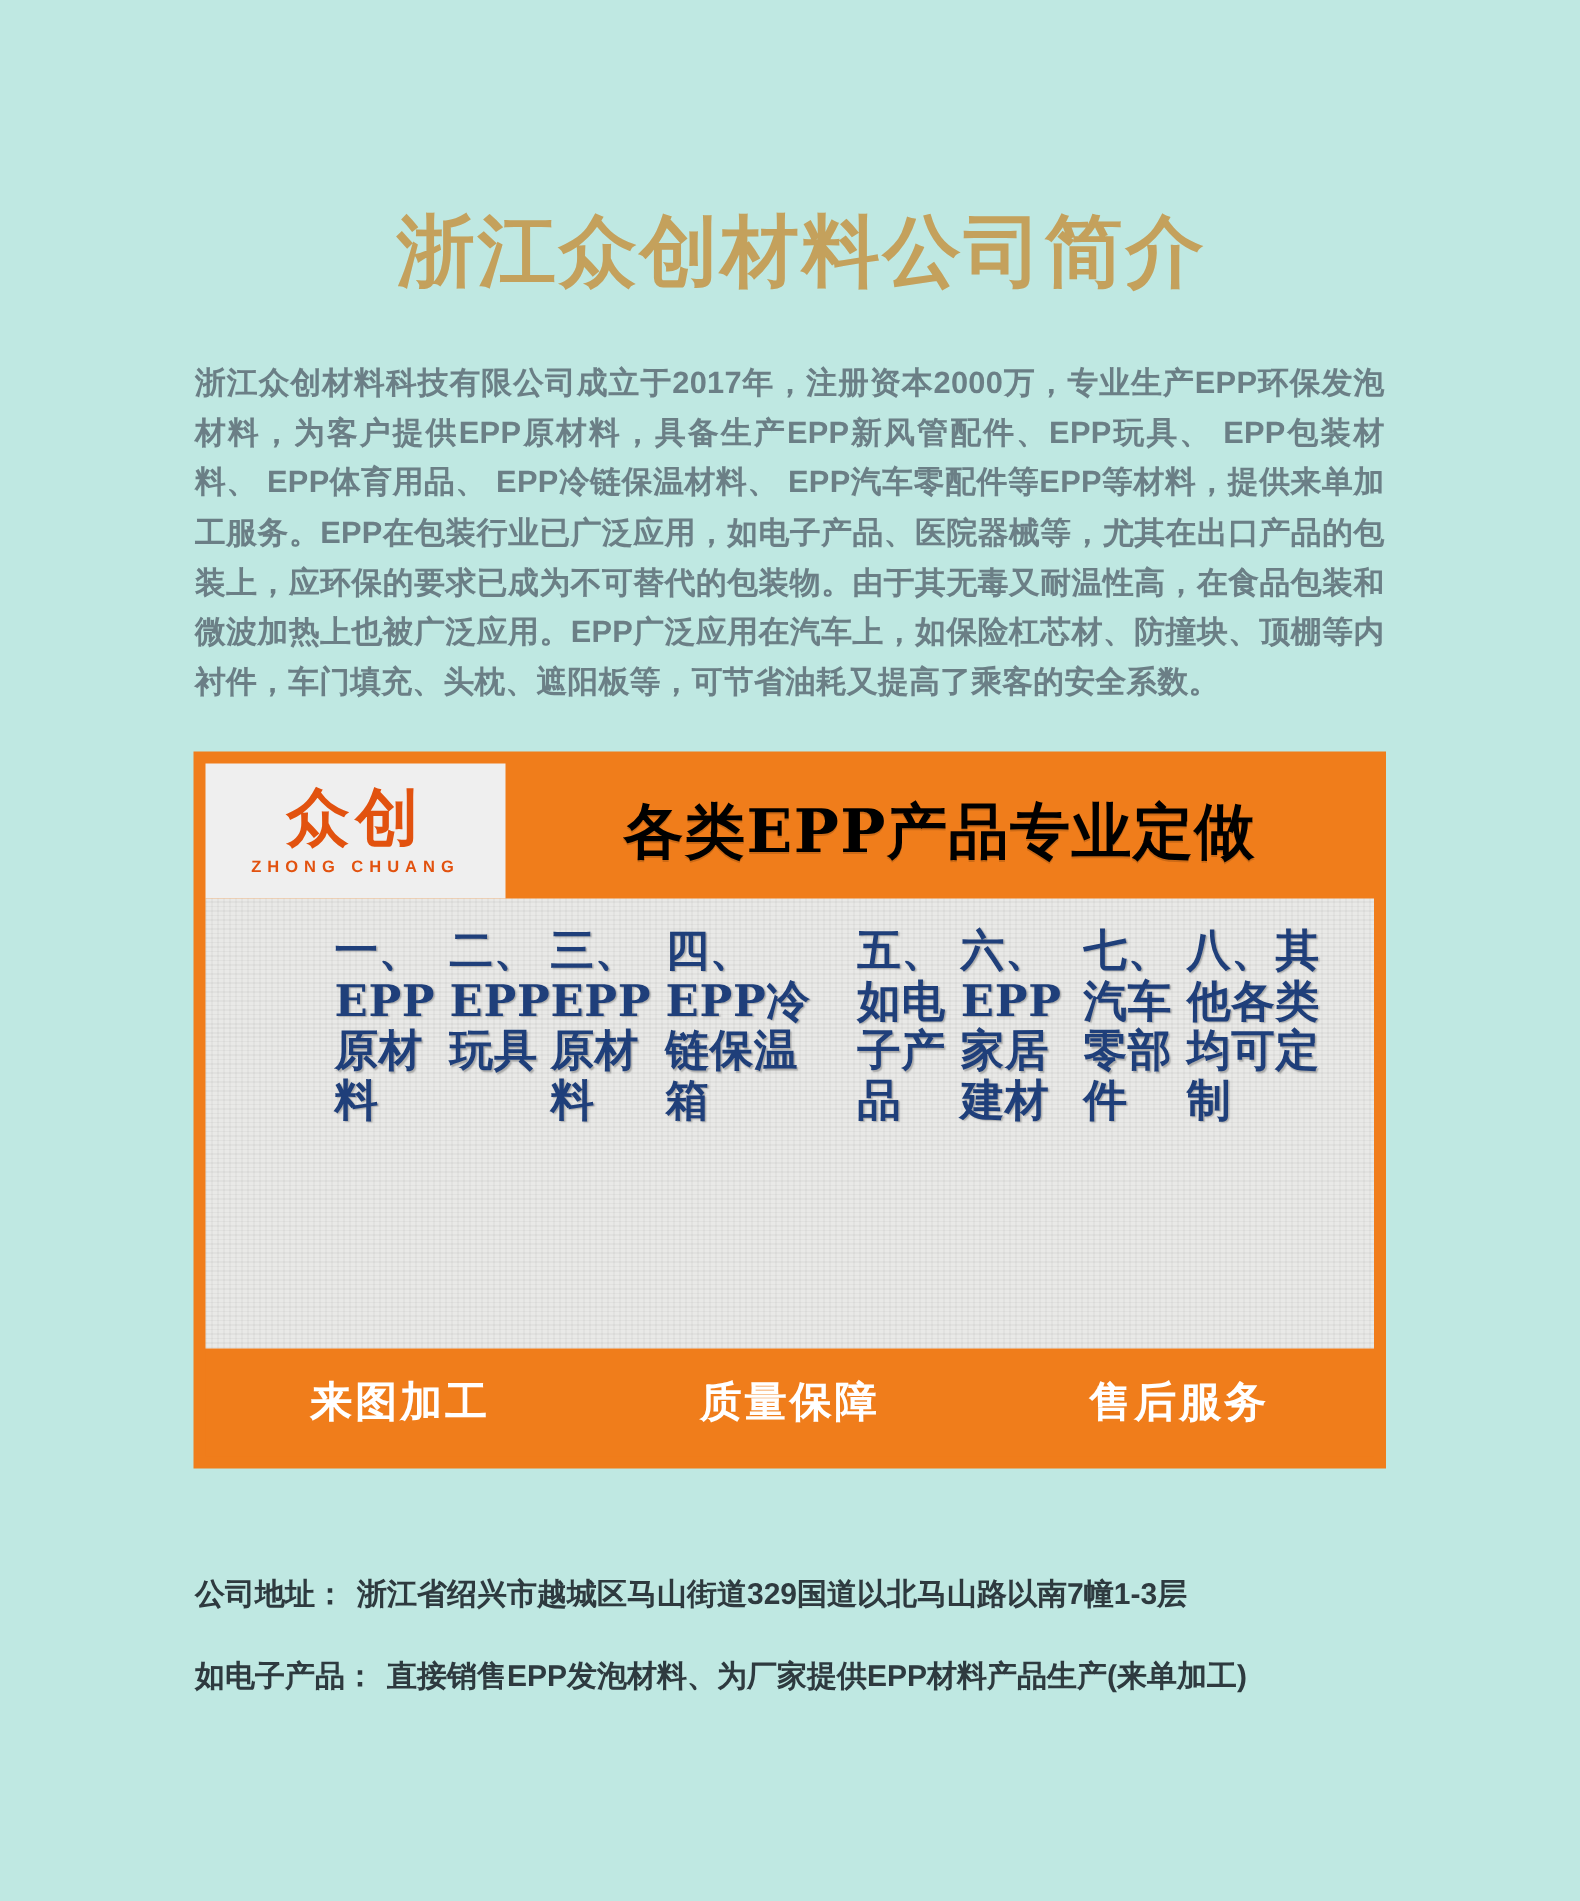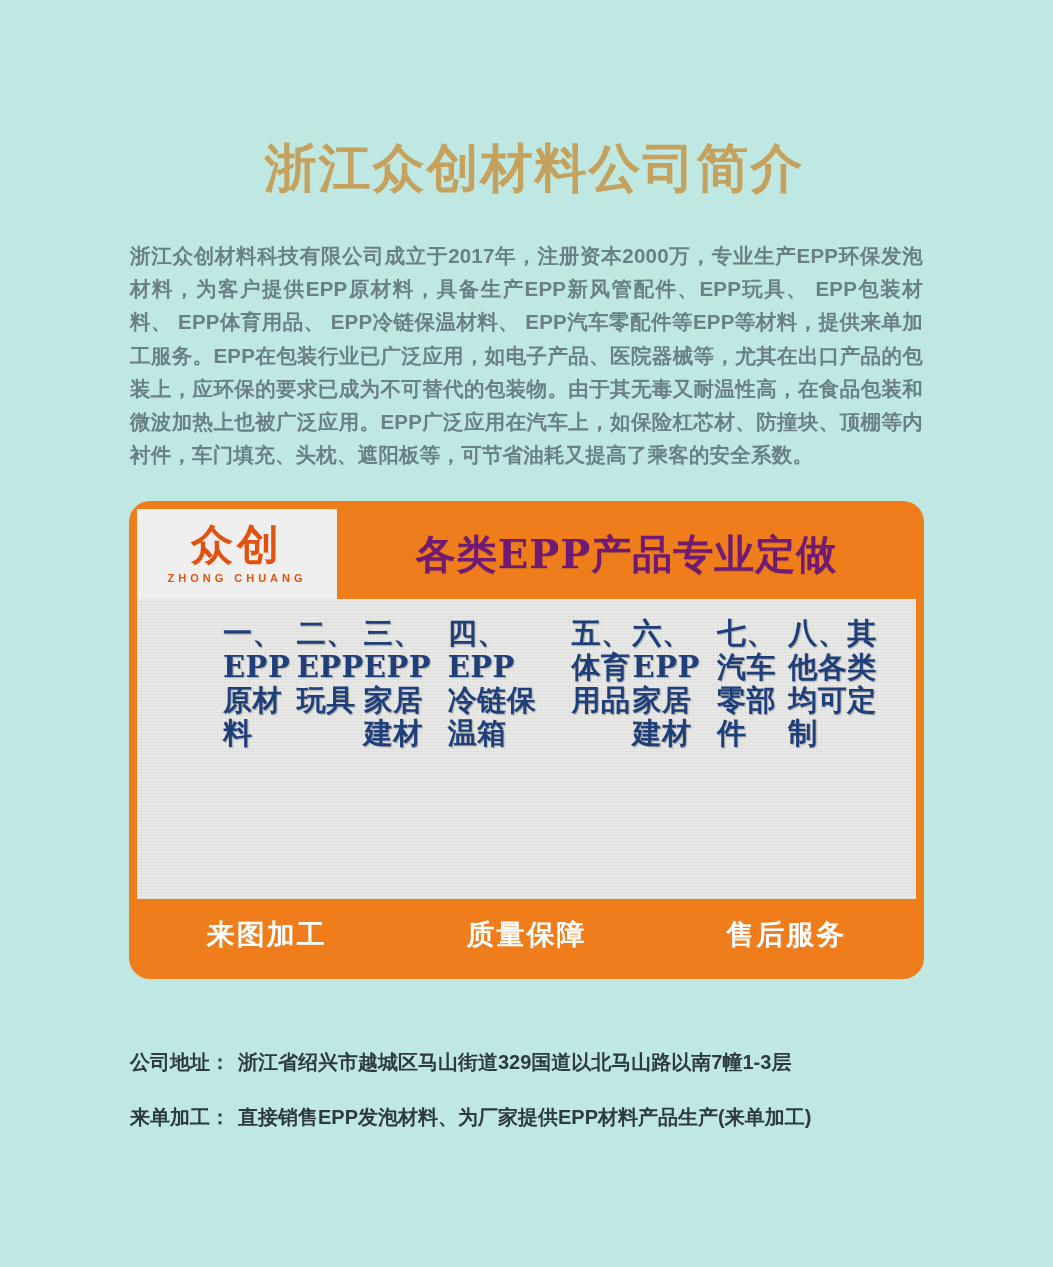--- a/index.html
+++ b/index.html
@@ -45,21 +45,20 @@
 
   
   .poster {
     position: relative;
     margin: 30px auto 0 auto;
     width: 795px;
     height: 478px;
     background: #f07d1b;
     box-sizing: border-box;
     padding: 8px 8px 0 8px;
-    border-radius: 21px;
   }
   .poster-head {
     display: flex;
     align-items: center;
     height: 90px;
   }
   .logo-box {
     width: 200px;
     height: 90px;
     background: #efefef;
@@ -80,21 +79,21 @@
   .logo-sub {
     color: #e2520f;
     font-size: 11px;
     letter-spacing: 4px;
     margin-top: 6px;
     font-weight: bold;
   }
   .poster-headline {
     flex: 1;
     text-align: center;
-    color: #701a75;
+    color: #000000;
     font-size: 40px;
     font-weight: bold;
     letter-spacing: 1px;
     font-family: "DejaVu Serif", "Liberation Serif", serif;
     text-shadow: 0 1px 0 rgba(0,0,0,.15);
   }
   .poster-body {
     position: relative;
     height: 300px;
     background:
@@ -173,43 +172,43 @@
         <div class="logo-main">众创</div>
         <div class="logo-sub">ZHONG CHUANG</div>
       </div>
       <div class="poster-headline">各类EPP产品专业定做</div>
     </div>
 
     <div class="poster-body">
       <div class="col left">
         <div class="item">一、EPP原材料</div>
         <div class="item">二、EPP玩具</div>
-        <div class="item">三、EPP家居建材</div>
+        <div class="item">三、EPP原材料</div>
         <div class="item">四、EPP冷链保温箱</div>
       </div>
       <div class="col right">
-        <div class="item">五、体育用品</div>
+        <div class="item">五、如电子产品</div>
         <div class="item">六、EPP家居建材</div>
         <div class="item">七、汽车零部件</div>
         <div class="item">八、其他各类均可定制</div>
       </div>
     </div>
 
     <div class="poster-foot">
       <div class="foot-item">来图加工</div>
       <div class="foot-item">质量保障</div>
       <div class="foot-item">售后服务</div>
     </div>
 
   </div>
 
   <div class="info">
     <div class="info-row">
       <span class="info-label">公司地址：</span>
       <span class="info-value">浙江省绍兴市越城区马山街道329国道以北马山路以南7幢1-3层</span>
     </div>
     <div class="info-row">
-      <span class="info-label">来单加工：</span>
+      <span class="info-label">如电子产品：</span>
       <span class="info-value">直接销售EPP发泡材料、为厂家提供EPP材料产品生产(来单加工)</span>
     </div>
   </div>
 
 </div>
 
 </body></html>

